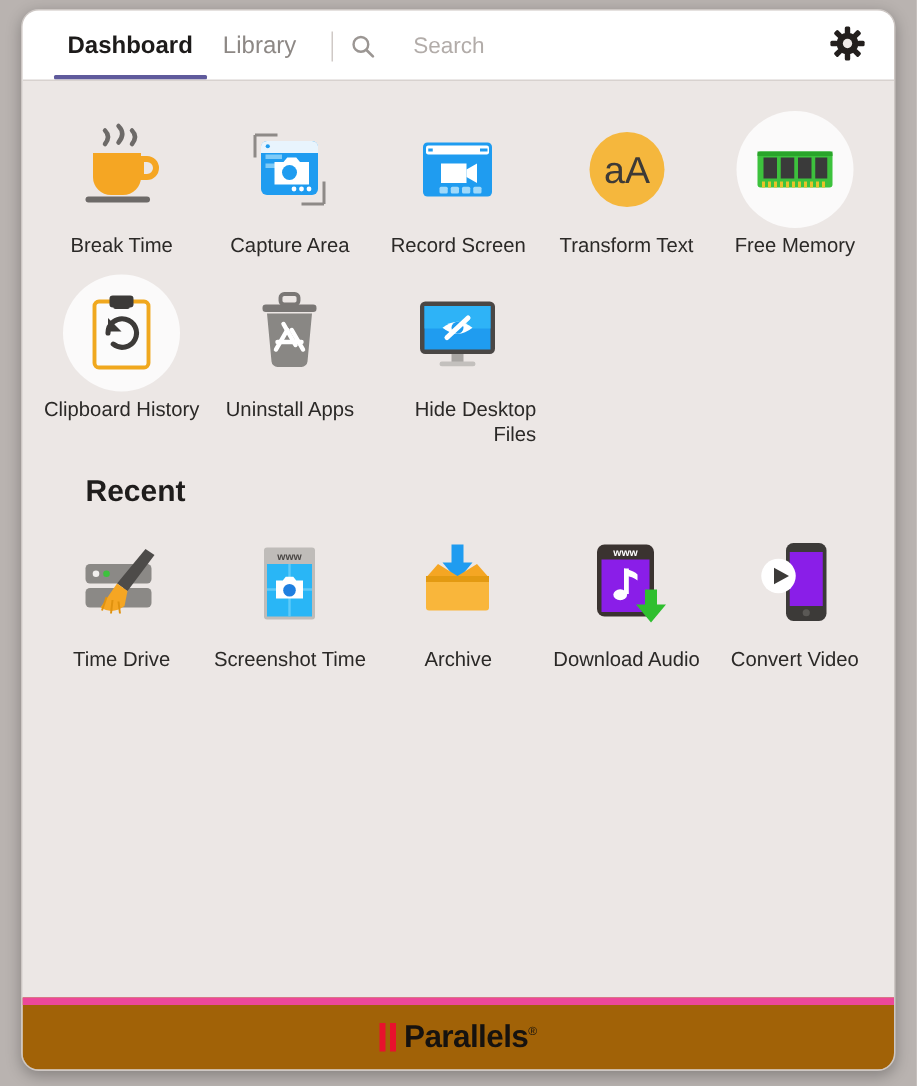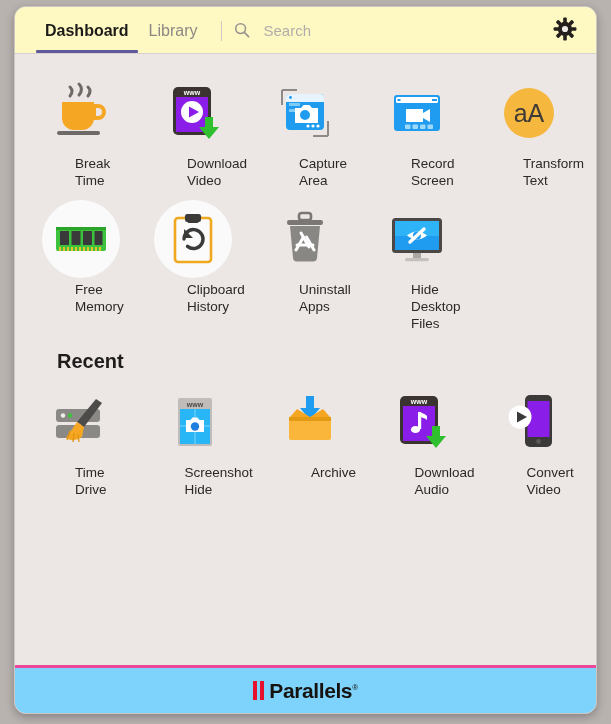--- a/index.html
+++ b/index.html
@@ -16,21 +16,21 @@
     background: #ece7e5;
     border-radius: 12px;
     border: 1px solid #cdc7c4;
     box-shadow: 0 3px 10px rgba(0,0,0,0.28);
     overflow: hidden;
     display: flex; flex-direction: column;
   }
   
   .header {
     height: 47px;
-    background: #fef9c3;
+    background: #ffffff;
     display: flex; align-items: center;
     padding: 0 16px 0 20px;
     position: relative;
     flex: 0 0 auto;
   }
   .header::after {
     content: ""; position: absolute; left: 0; right: 0; bottom: 0;
     height: 1px; background: #d8d2cf;
   }
   .tab {
@@ -41,21 +41,21 @@
     white-space: nowrap;
   }
   .tab.active { color: #1d1b1a; font-weight: bold; }
   .tab.active::after {
     content: ""; position: absolute; left: 1px; right: 1px; bottom: 0;
     height: 3px; background: #5f5a9c; border-radius: 1px;
   }
   .tab-sep {
     width: 1px; height: 20px; background: #cfc9c6; margin: 0 12px 0 14px;
   }
-  .search-wrap { display: flex; align-items: flex-start; flex: 1; gap: 13px; }
+  .search-wrap { display: flex; align-items: flex-end; flex: 1; gap: 25px; }
   .search-icon { width: 16px; height: 16px; display: block; }
   .search-input {
     border: none; background: transparent; outline: none;
     font-family: "Liberation Sans", sans-serif;
     font-size: 15px; color: #4a4745; width: 240px;
   }
   .search-input::placeholder { color: #b2aca9; }
   .gear-btn {
     width: 30px; height: 30px; display: flex;
     align-items: center; justify-content: center;
@@ -78,34 +78,33 @@
   }
   .tile .art {
     width: 78px; height: 78px;
     display: flex; align-items: center; justify-content: center;
     position: relative;
   }
   .tile .art.circle { border-radius: 50%; background: #fbfafa; }
   .tile .caption {
     margin-top: 4px;
     font-size: 13.5px; color: #2b2927;
-    text-align: left; line-height: 1.25;
+    text-align: right; line-height: 1.25;
     max-width: 104px;
-    margin-left: 48px;
   }
   .section-title {
     font-size: 20px; font-weight: bold; color: #1f1d1c;
     margin: 14px 0 4px 32px;
   }
   
   .footer {
     flex: 0 0 auto;
     height: 48px;
-    background: #7dd3fc;
-    border-top: 3px solid #ec4899;
+    background: #a16207;
+    border-top: 5px solid #ec4899;
     display: flex; align-items: center; justify-content: center;
     gap: 5px;
   }
   .logo-bars { display: flex; gap: 3px; }
   .logo-bars i { display: block; width: 4px; height: 19px; background: #e8112d; }
   .logo-text {
     font-family: "Liberation Sans", sans-serif;
     font-size: 21px; font-weight: bold; color: #16120f;
     letter-spacing: -0.4px; position: relative;
   }
@@ -168,33 +167,20 @@
             <path d="M31 15 q5 -6 0 -11" stroke="#6d6a68" stroke-width="3" fill="none" stroke-linecap="round"></path>
             <path d="M40 16 q4 -5 0 -9" stroke="#6d6a68" stroke-width="3" fill="none" stroke-linecap="round"></path>
             <path d="M14 22 h32 v16 a12 12 0 0 1 -12 12 h-8 a12 12 0 0 1 -12 -12 z" fill="#f5a623"></path>
             <path d="M46 26 h4 a6 6 0 0 1 0 12 h-4 z" fill="none" stroke="#f5a623" stroke-width="4"></path>
             <rect x="9" y="51" width="43" height="4" rx="2" fill="#6d6a68"></rect>
           </svg>
         </div>
         <div class="caption">Break Time</div>
       </div>
 
-      <div class="tile">
-        <div class="art">
-          <svg width="64" height="64" viewBox="0 0 64 64">
-            <rect x="12" y="6" width="38" height="48" rx="5" fill="#3a3330"></rect>
-            <rect x="15" y="16" width="32" height="35" fill="#8a1ee8"></rect>
-            <text x="31" y="13.5" font-family="Liberation Sans, sans-serif" font-size="7" fill="#ffffff" text-anchor="middle" font-weight="bold">www</text>
-            <circle cx="31" cy="31" r="11" fill="#ffffff"></circle>
-            <path d="M28 25.5 L38 31 L28 36.5 z" fill="#8a1ee8"></path>
-            <path d="M44 36 h8 v10 h6 l-10 12 l-10 -12 h6 z" fill="#2fbf2f"></path>
-          </svg>
-        </div>
-        <div class="caption">Download Video</div>
-      </div>
 
       <div class="tile">
         <div class="art">
           <svg width="64" height="64" viewBox="0 0 64 64">
             <line x1="9" y1="9" x2="9" y2="24" stroke="#8e8a87" stroke-width="2"></line>
             <line x1="9" y1="9" x2="24" y2="9" stroke="#8e8a87" stroke-width="2"></line>
             <line x1="55" y1="55" x2="55" y2="40" stroke="#8e8a87" stroke-width="2"></line>
             <line x1="55" y1="55" x2="40" y2="55" stroke="#8e8a87" stroke-width="2"></line>
             <rect x="13" y="13" width="38" height="36" rx="4" fill="#1f9cf0"></rect>
             <rect x="13" y="13" width="38" height="7" rx="4" fill="#e8f4fd"></rect>
@@ -346,21 +332,21 @@
           <svg width="62" height="62" viewBox="0 0 62 62">
             <rect x="14" y="7" width="34" height="48" rx="2" fill="#bfbcb9"></rect>
             <text x="31" y="15.5" font-family="Liberation Sans, sans-serif" font-size="7" fill="#4a4745" text-anchor="middle" font-weight="bold">www</text>
             <rect x="16" y="18" width="30" height="35" fill="#29b6f6"></rect>
             <line x1="31" y1="18" x2="31" y2="53" stroke="#5fcaf8" stroke-width="1.6"></line>
             <line x1="16" y1="35" x2="46" y2="35" stroke="#5fcaf8" stroke-width="1.6"></line>
             <path d="M22 29 h4.5 l2 -2.5 h5 l2 2.5 h4.5 v12 h-18 z" fill="#ffffff"></path>
             <circle cx="31" cy="35.5" r="4.2" fill="#1f7fe0"></circle>
           </svg>
         </div>
-        <div class="caption">Screenshot Hide</div>
+        <div class="caption">Screenshot Time</div>
       </div>
 
       <div class="tile">
         <div class="art">
           <svg width="64" height="64" viewBox="0 0 64 64">
             <path d="M28 6 h8 v12 h6 l-10 12 l-10 -12 h6 z" fill="#1f9cf0"></path>
             <path d="M12 27 l7 -8 l13 8 z" fill="#f5a623"></path>
             <path d="M52 27 l-7 -8 l-13 8 z" fill="#f5a623"></path>
             <rect x="11" y="27" width="42" height="23" rx="2" fill="#f9b63b"></rect>
             <rect x="11" y="27" width="42" height="4" fill="#e39a12"></rect>

